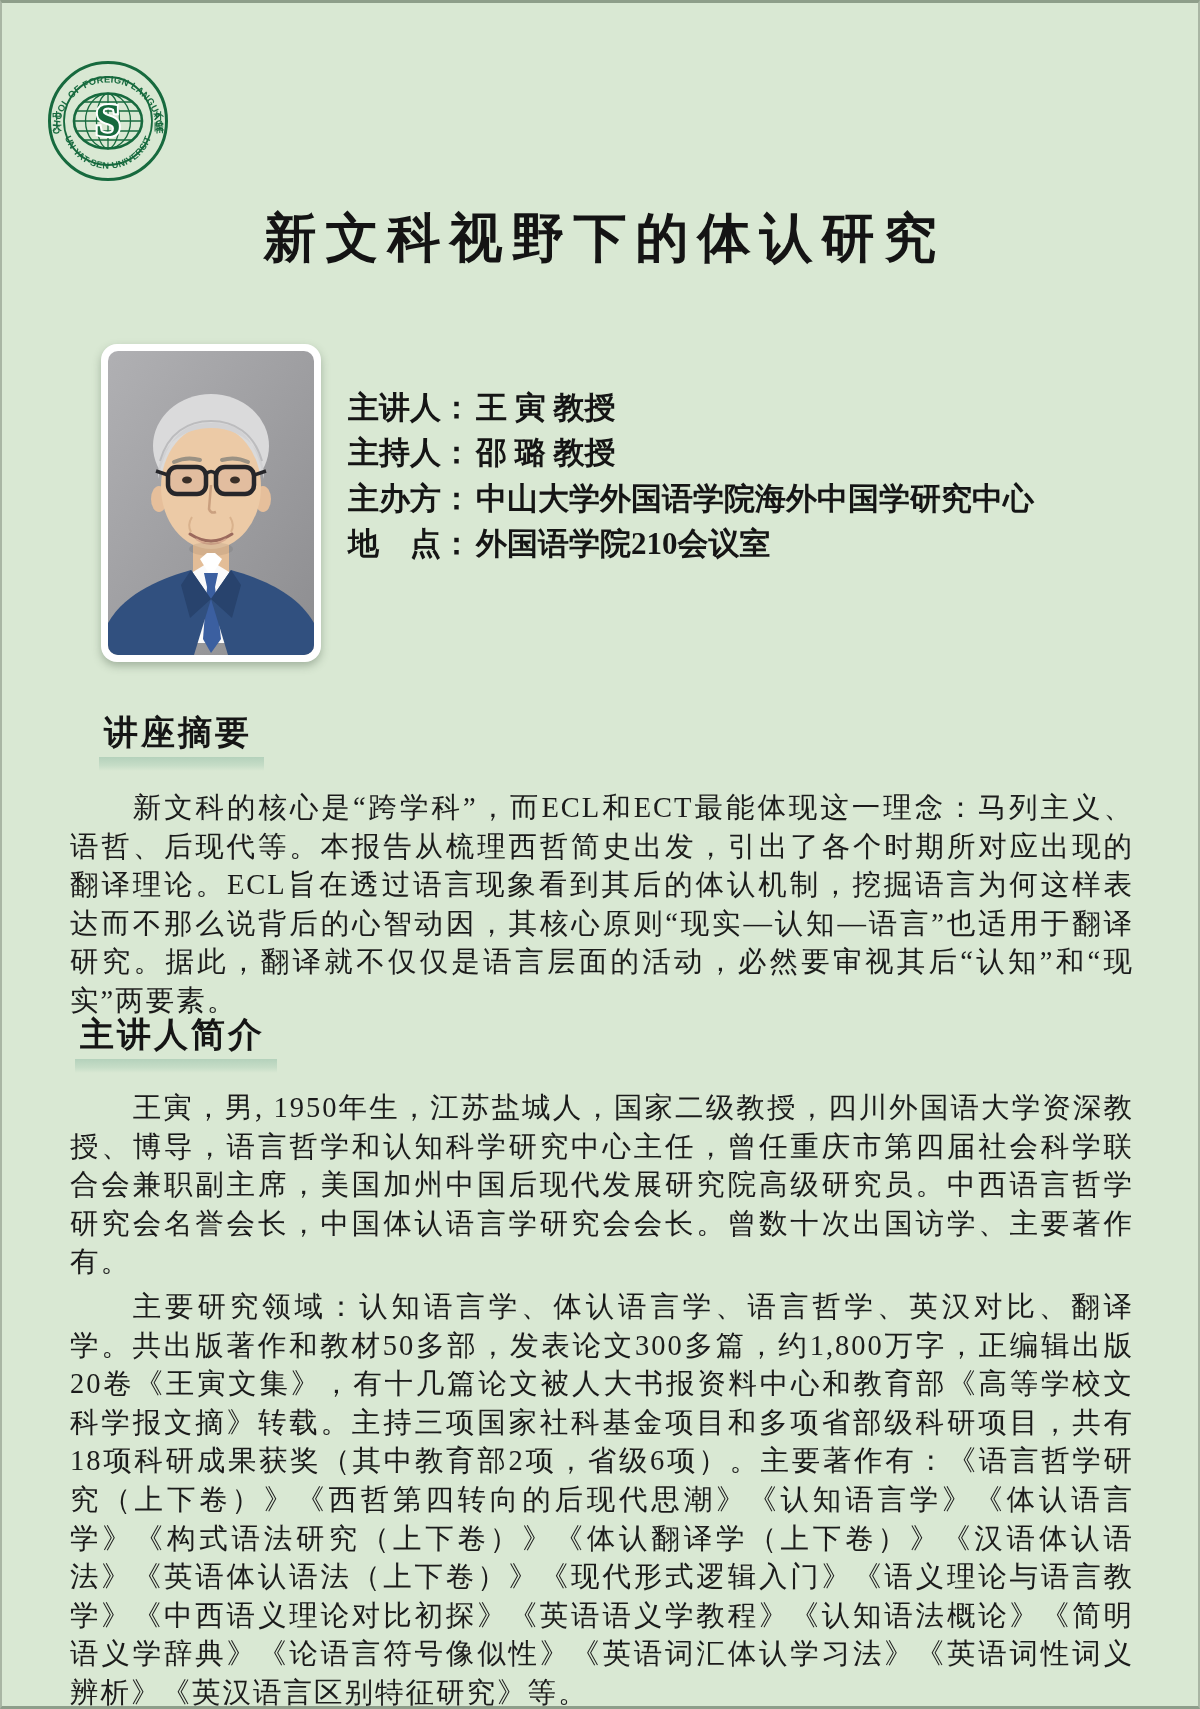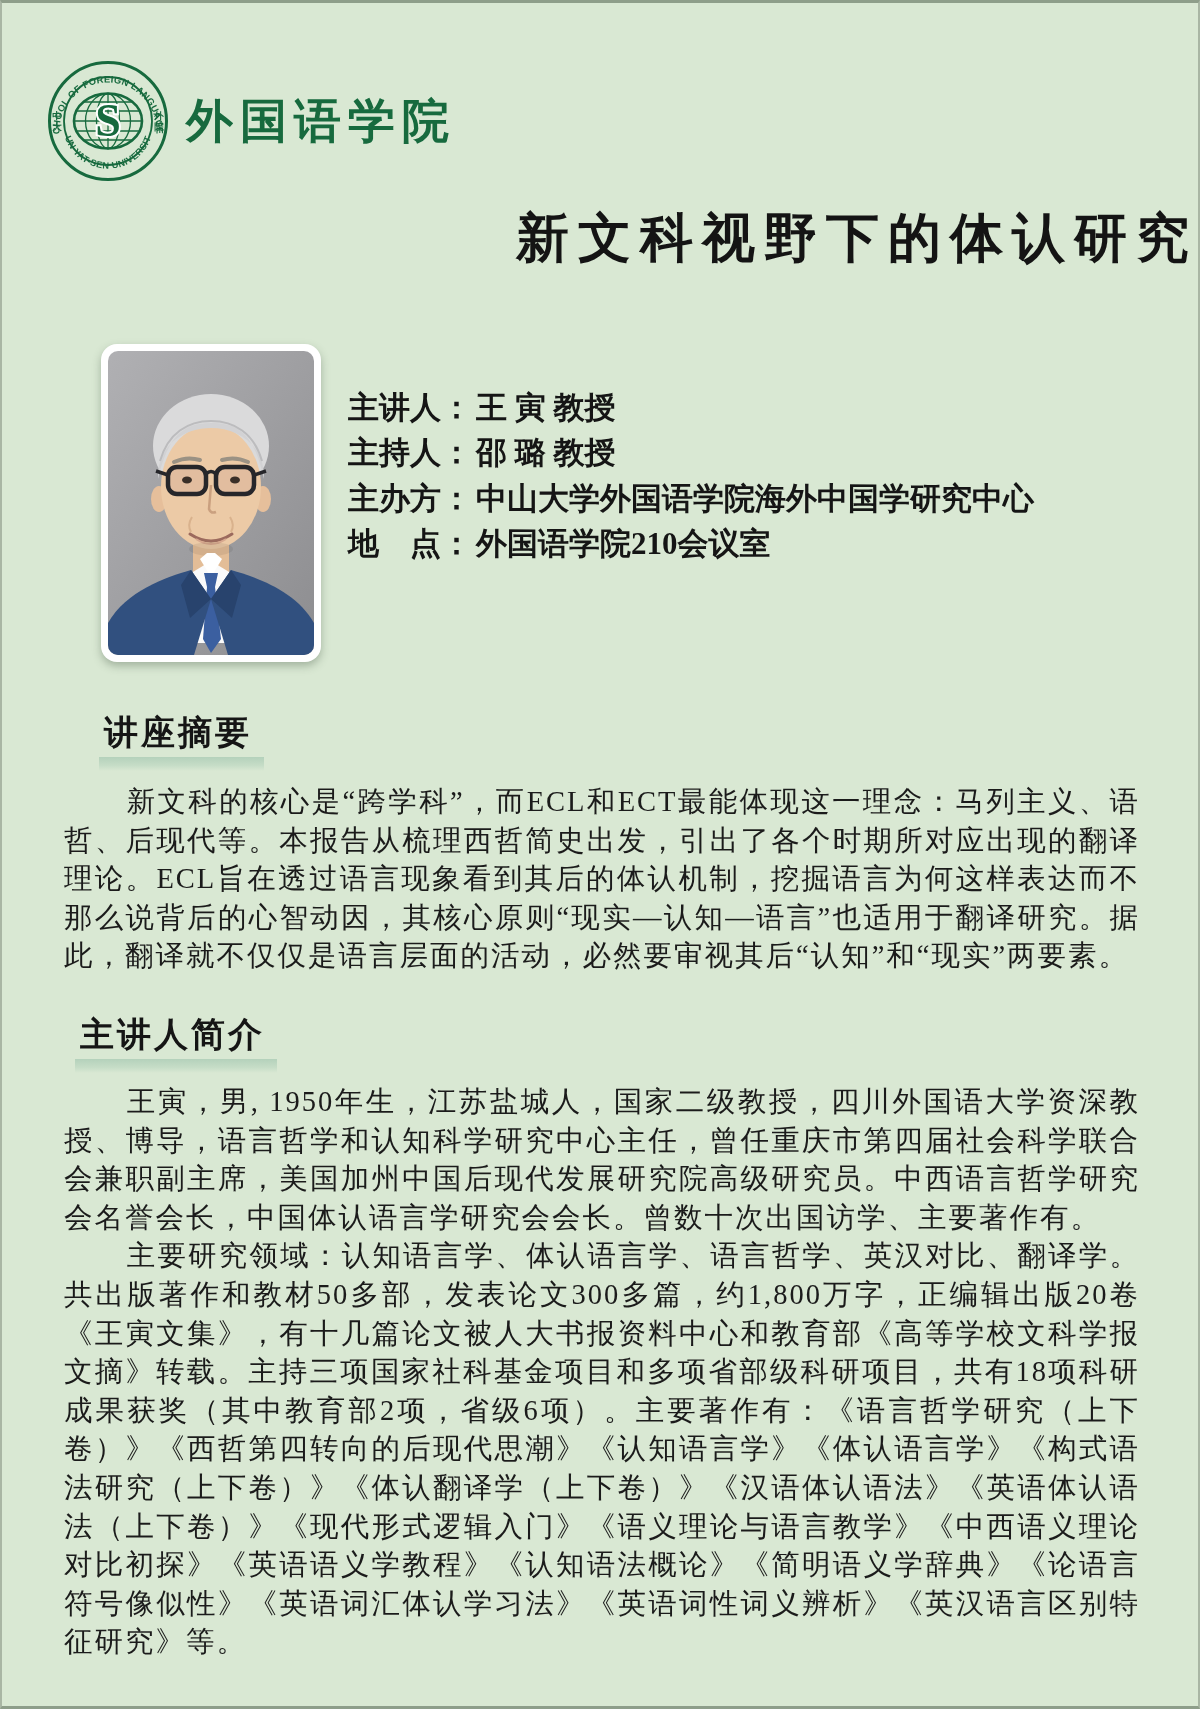--- a/index.html
+++ b/index.html
@@ -11,21 +11,21 @@
     font-family:"Liberation Serif","DejaVu Serif",serif; color:#151515;
   }
   .brand { position:absolute; top:56px; left:44px; display:flex; align-items:center; }
   .brand .logo { width:124px; height:124px; display:block; }
   .org-name {
     margin-left:16px; font-size:47px; font-weight:bold; color:#176a3e;
     letter-spacing:7px; white-space:nowrap;
   }
   .page-title {
     position:absolute; top:200px; left:0; width:100%; margin:0;
-    text-align:right; font-size:53px; font-weight:bold; color:#141414;
+    text-align:center; font-size:53px; font-weight:bold; color:#141414;
     letter-spacing:9px; text-indent:9px; white-space:nowrap;
   }
   .photo-card {
     position:absolute; left:99px; top:341px; width:206px; height:304px;
     background:#ffffff; border-radius:16px; padding:7px;
     box-shadow:0 4px 9px rgba(60,80,60,.35);
   }
   .photo-card svg { width:206px; height:304px; border-radius:10px; display:block; }
   .info { position:absolute; left:346px; top:382px; }
   .info-row { font-size:31px; font-weight:bold; line-height:45.3px; white-space:nowrap; }
@@ -38,21 +38,21 @@
   .section-heading .bar {
     position:absolute; left:-5px; right:-12px; top:46px; height:14px; z-index:0;
     background:linear-gradient(180deg,#b4d1bb 0%,#c6ddc7 60%,rgba(201,223,202,0) 100%);
   }
   #abstract-heading { top:708px;margin-left:24px; }
   #bio-heading { top:1010px; }
   .body-text {
     position:absolute; left:62px; width:1076px; font-size:28.5px;
     line-height:38.6px; color:#1b1b1b; text-align:justify; letter-spacing:2px;
   }
-  .body-text p { margin:0; text-indent:2.2em; }
+  .body-text p { margin:6px; text-indent:2.2em; }
   #abstract-body { top:780px; }
   #bio-body { top:1080px; }
 </style>
 </head>
 <body>
 
 <div class="poster">
 
   <div class="brand">
     <svg class="logo" viewBox="0 0 124 124" aria-hidden="true">
@@ -76,21 +76,20 @@
         <ellipse cx="62" cy="62" rx="11.5" ry="27.5" stroke-width="1.3"></ellipse>
         <line x1="62" y1="34.5" x2="62" y2="89.5" stroke-width="1.3"></line>
         <line x1="28" y1="62" x2="96" y2="62" stroke-width="1.3"></line>
         <line x1="30.5" y1="52" x2="93.5" y2="52" stroke-width="1.3"></line>
         <line x1="30.5" y1="72" x2="93.5" y2="72" stroke-width="1.3"></line>
         <line x1="37.5" y1="43" x2="86.5" y2="43" stroke-width="1.3"></line>
         <line x1="37.5" y1="81" x2="86.5" y2="81" stroke-width="1.3"></line>
       </g>
       <text x="62" y="77" text-anchor="middle" font-size="46" font-weight="bold" fill="#176a3e" stroke="#ffffff" stroke-width="4" paint-order="stroke" font-family="Liberation Serif, serif">S</text>
     </svg>
-    <div class="org-name">外国语学院</div>
   </div>
 
   <h1 class="page-title">新文科视野下的体认研究</h1>
 
   <div class="photo-card">
     <svg viewBox="0 0 206 304" aria-hidden="true">
       <defs>
         <linearGradient id="pbg" x1="0" y1="0" x2="1" y2="1">
           <stop offset="0" stop-color="#b0b0b3"></stop>
           <stop offset="1" stop-color="#8d8d90"></stop>

